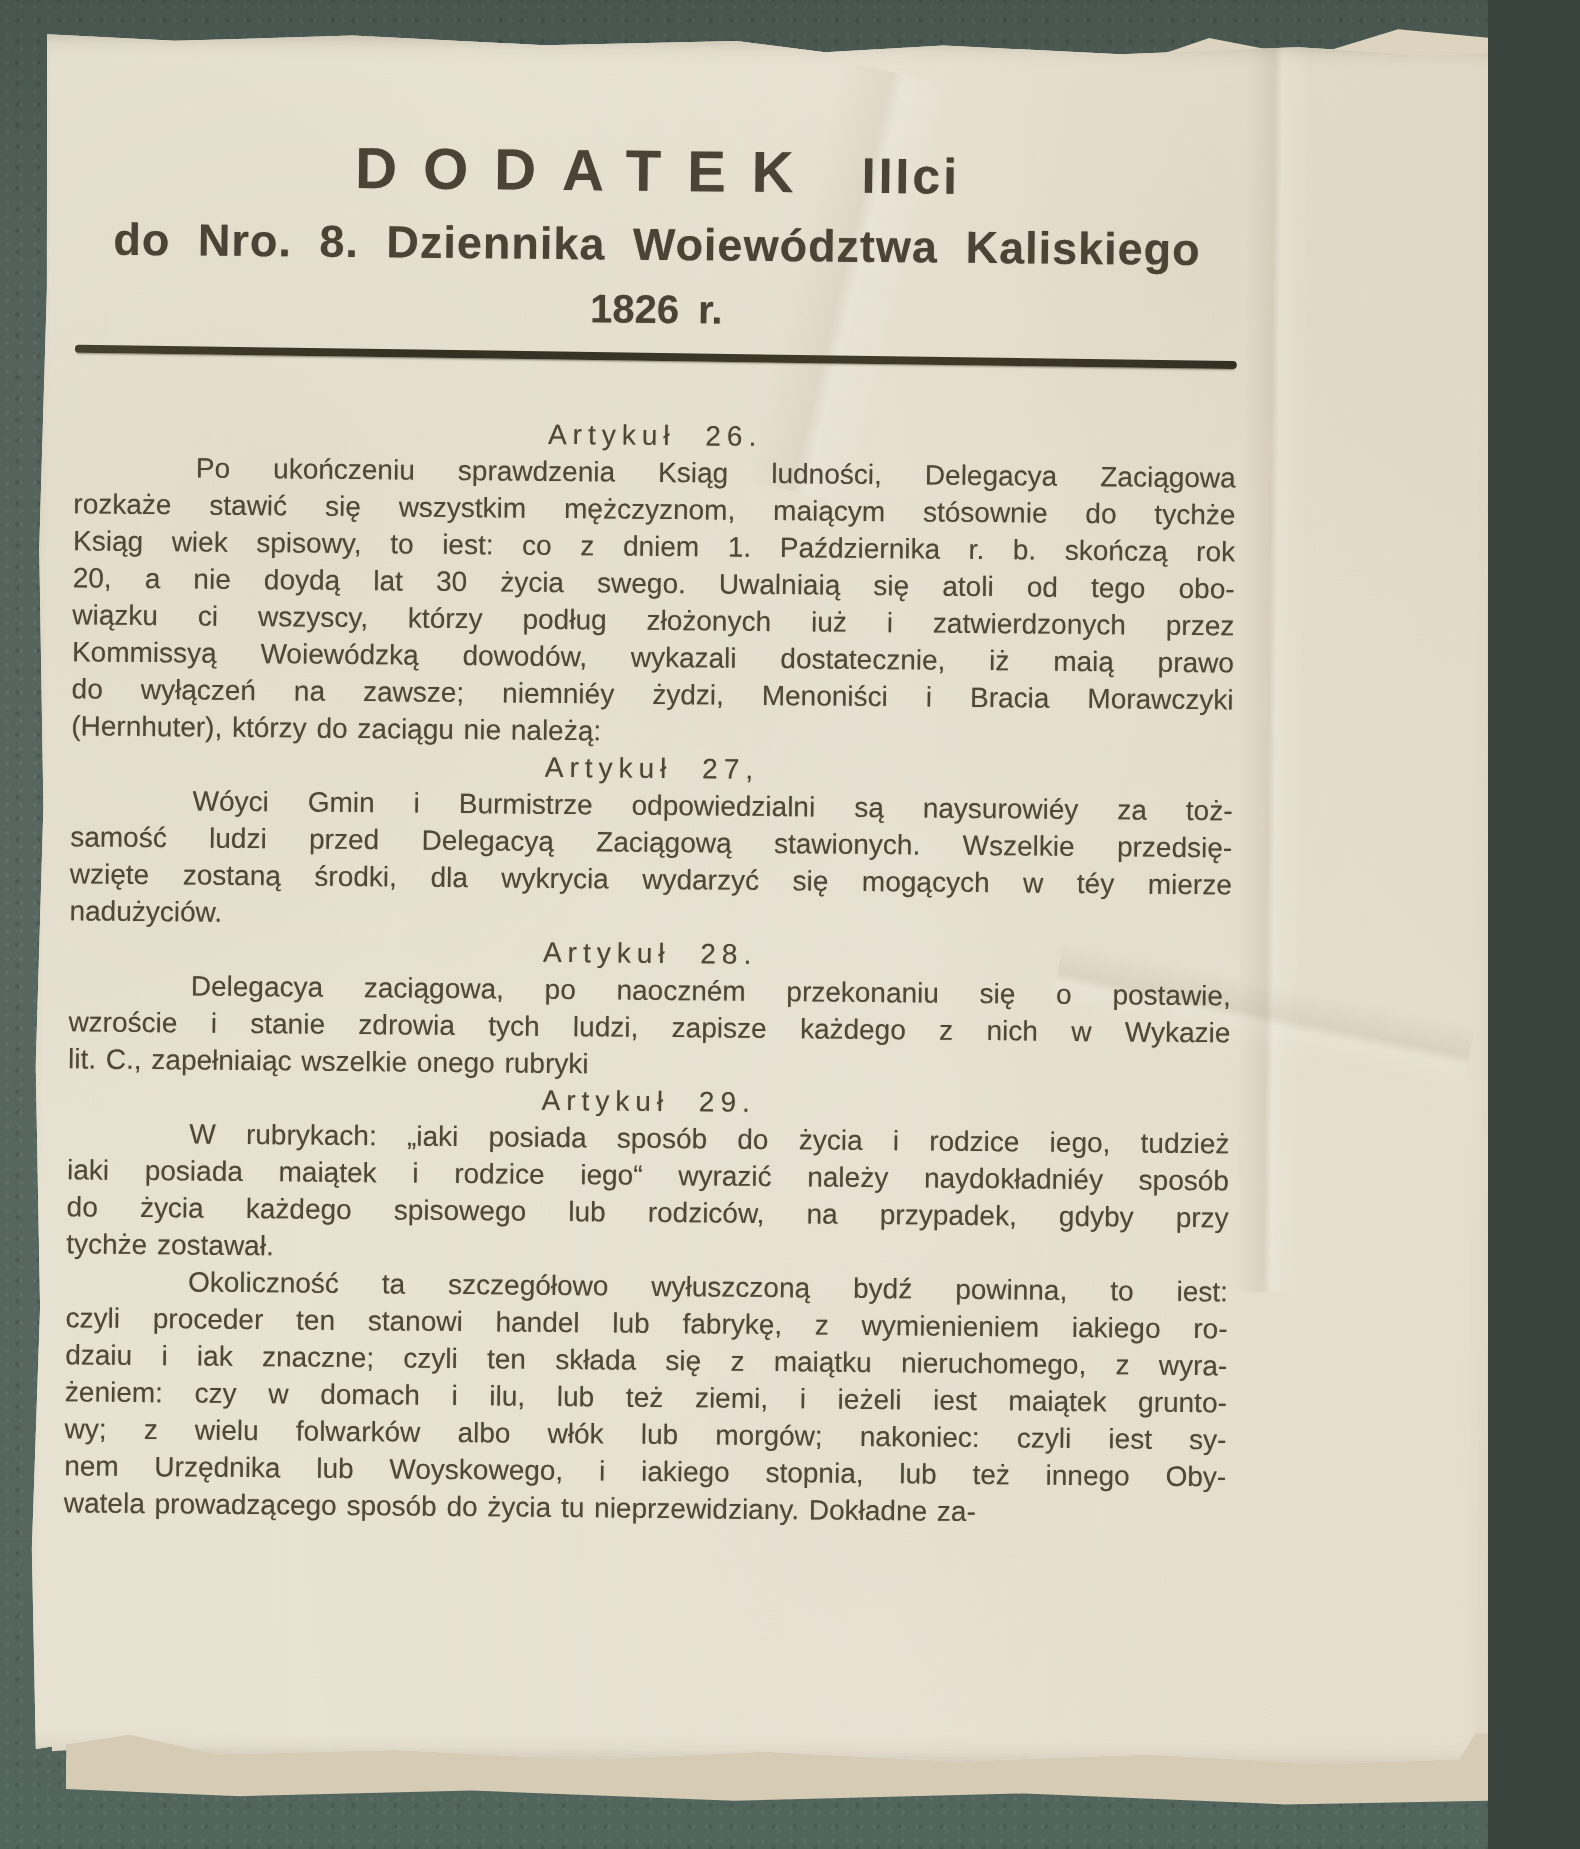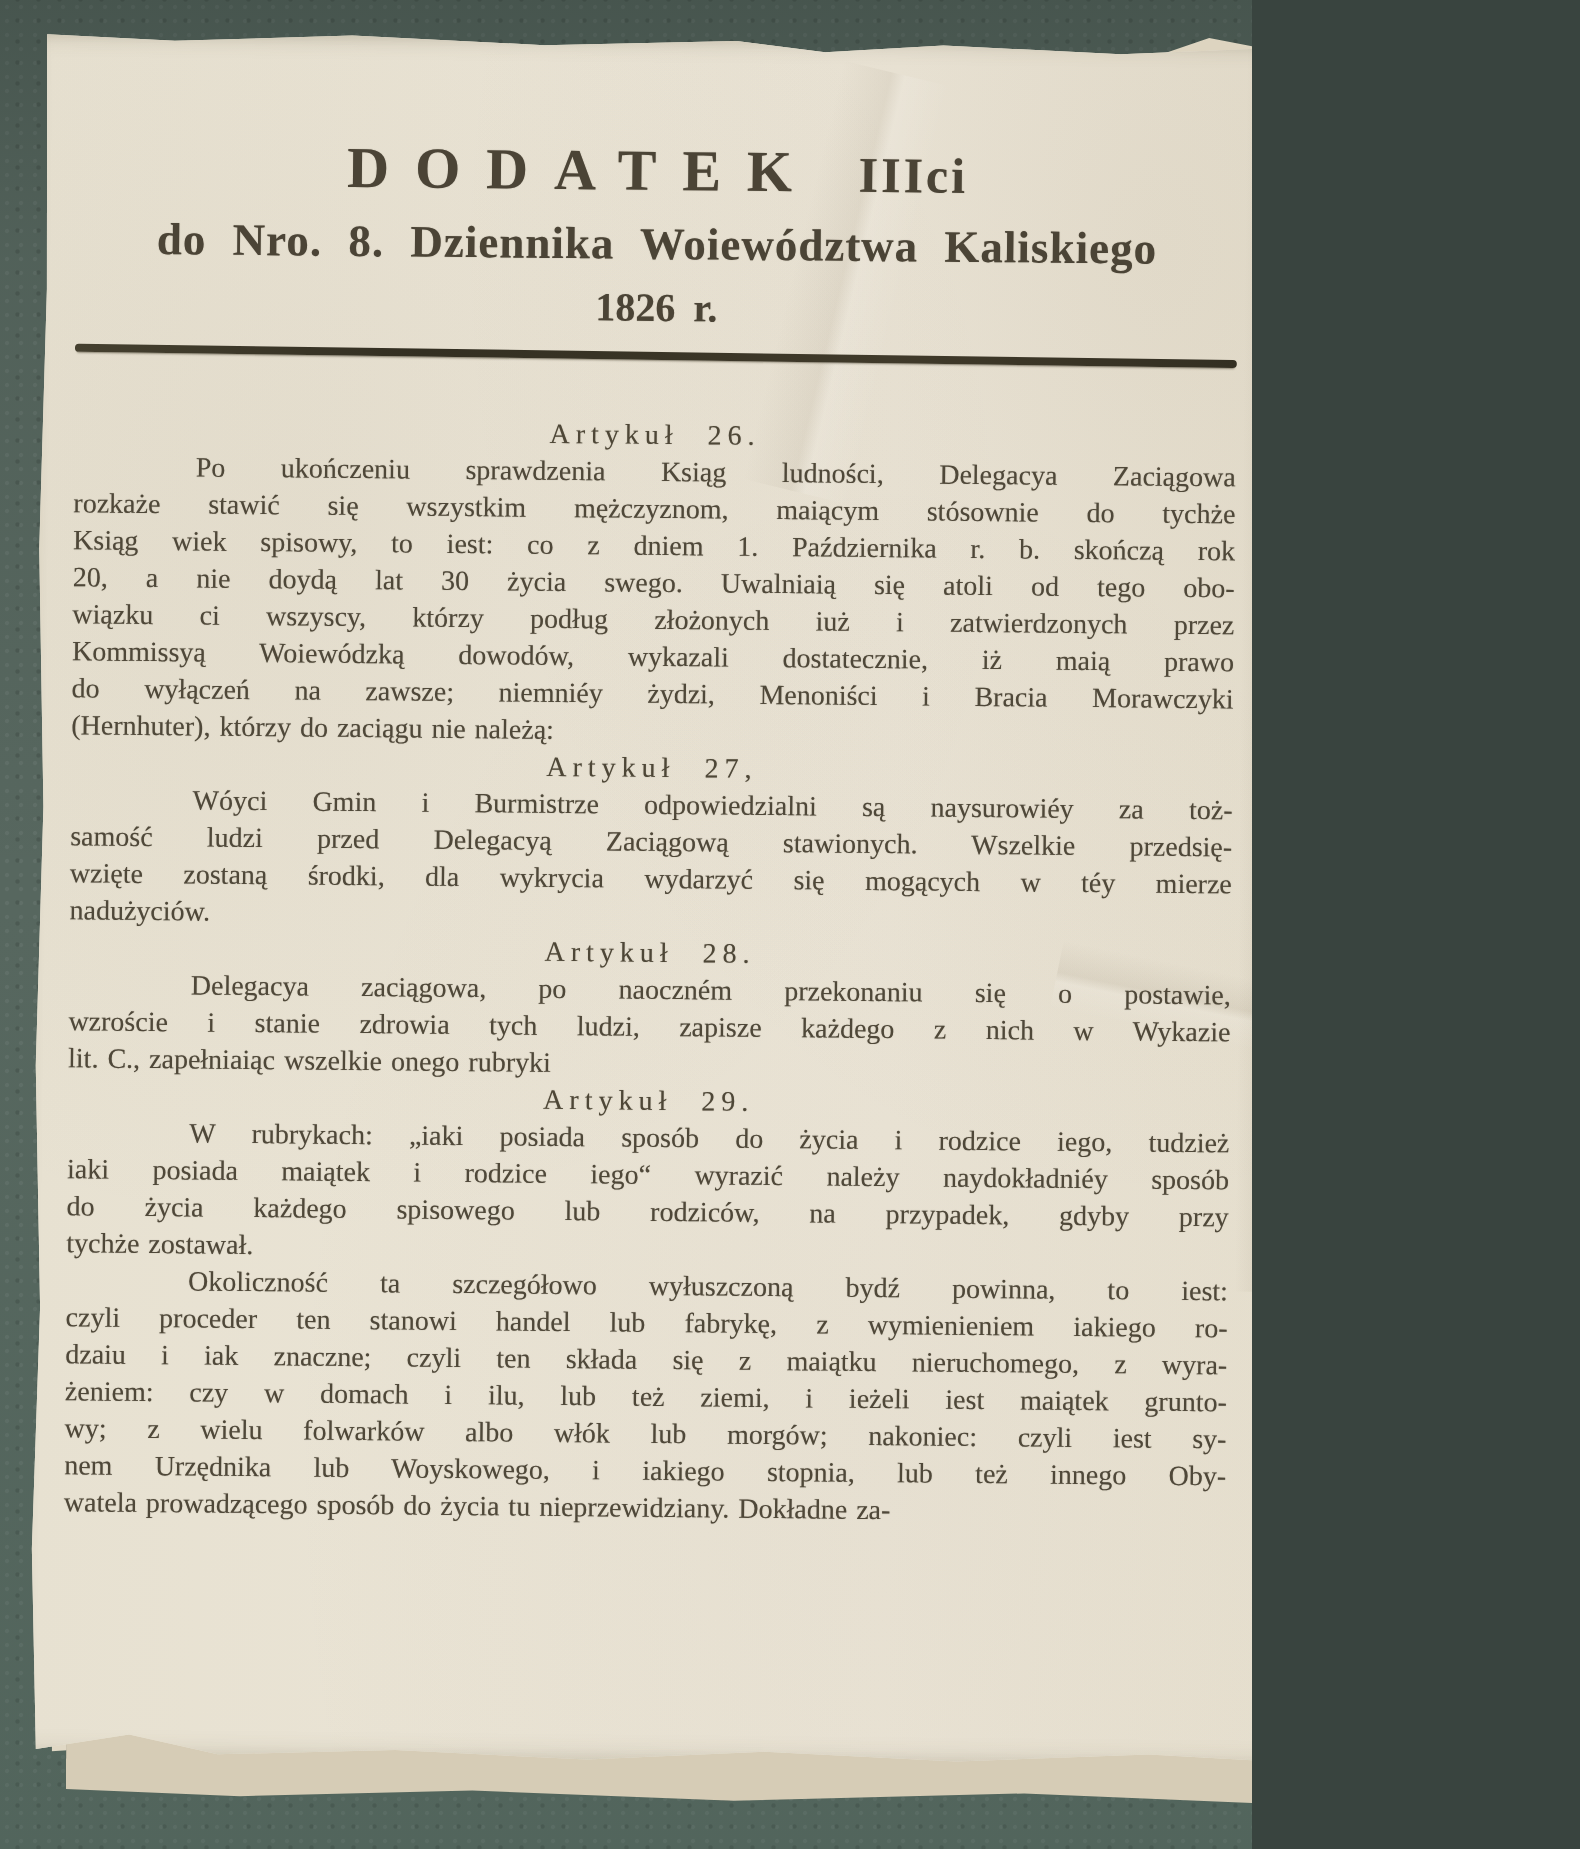--- a/index.html
+++ b/index.html
@@ -1,18 +1,18 @@
 <!DOCTYPE html>
 <html><head>
 <meta charset="utf-8">
 <style>
   html,body{margin:0;padding:0;background:#39443f;}
   .canvas{
-    position:relative;width:1252px;height:1849px;overflow:hidden;
-    font-family:Liberation Serif, serif;
+    position:relative;width:1488px;height:1849px;overflow:hidden;
+    font-family:Liberation Sans, sans-serif;
     background-color:#57675f;
     background-image:
       linear-gradient(180deg, rgba(34,44,40,.30) 0%, rgba(34,44,40,.10) 14%, rgba(90,110,100,0) 48%, rgba(60,92,80,.18) 100%),
       radial-gradient(rgba(255,255,255,.055) 1.6px, transparent 2.6px),
       radial-gradient(rgba(0,0,0,.12) 1.6px, transparent 2.8px);
     background-size:100% 100%,14px 14px,21px 21px;
     background-position:0 0,0 0,7px 10px;
   }
   .sheet{position:absolute;}
   .sheet-b1{

